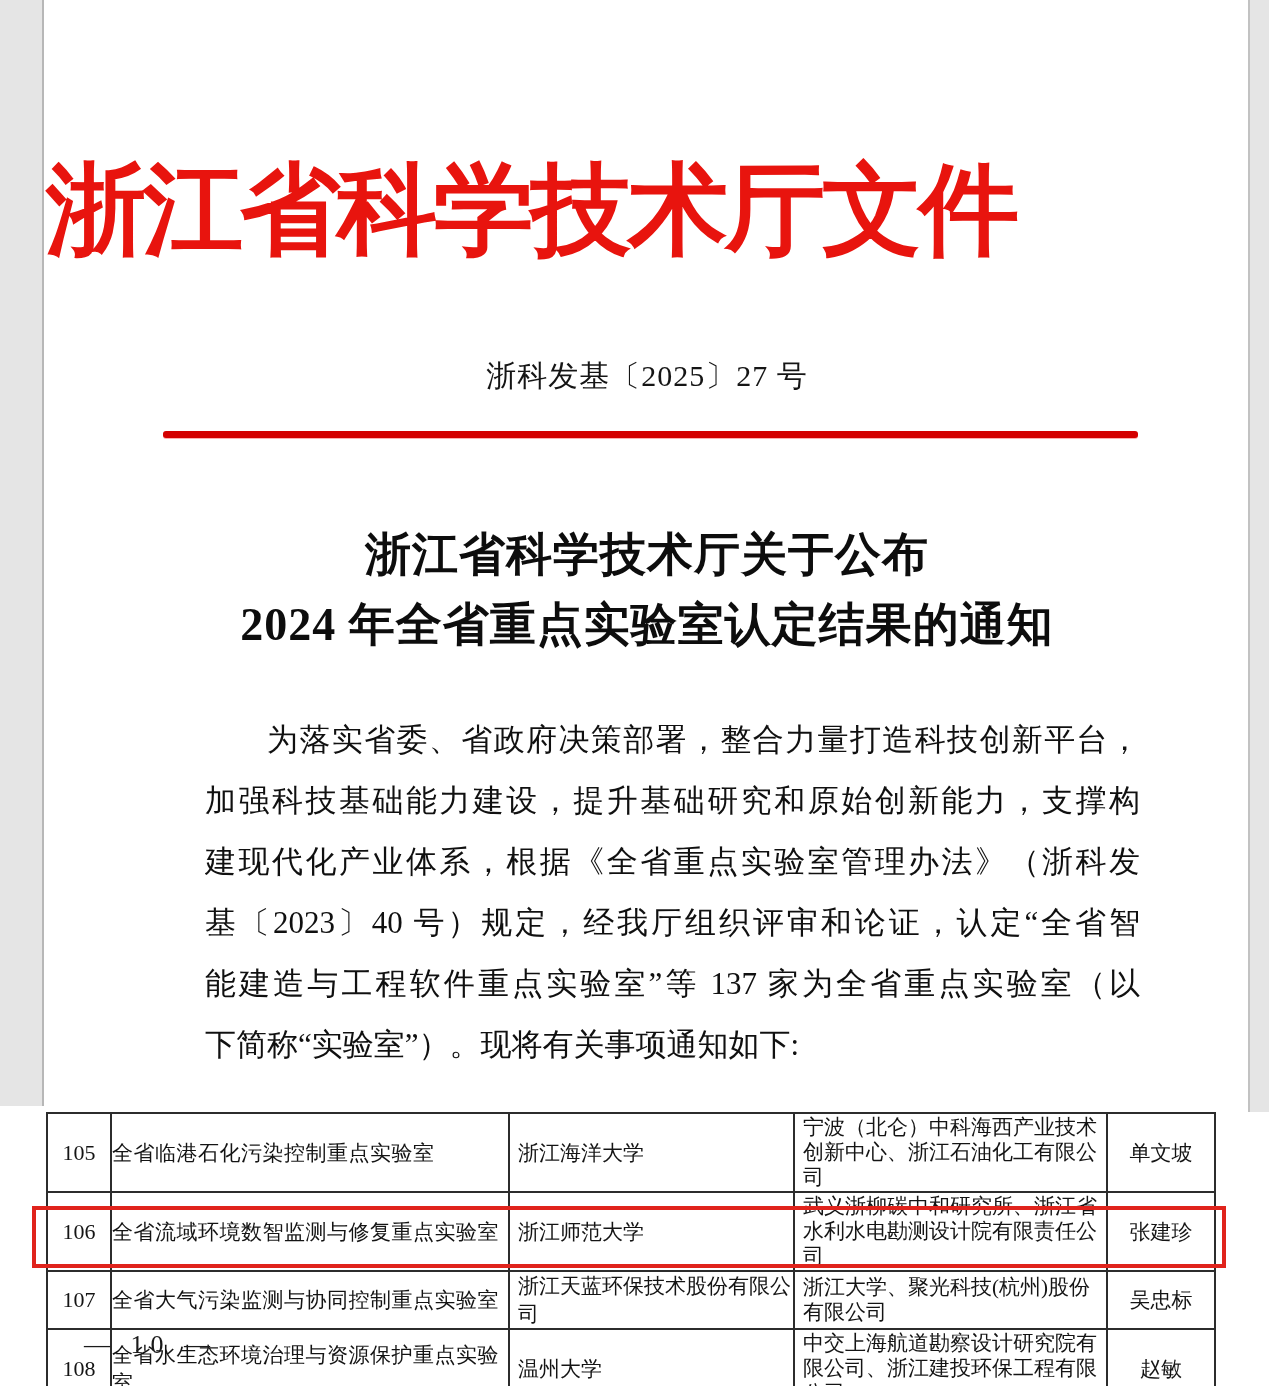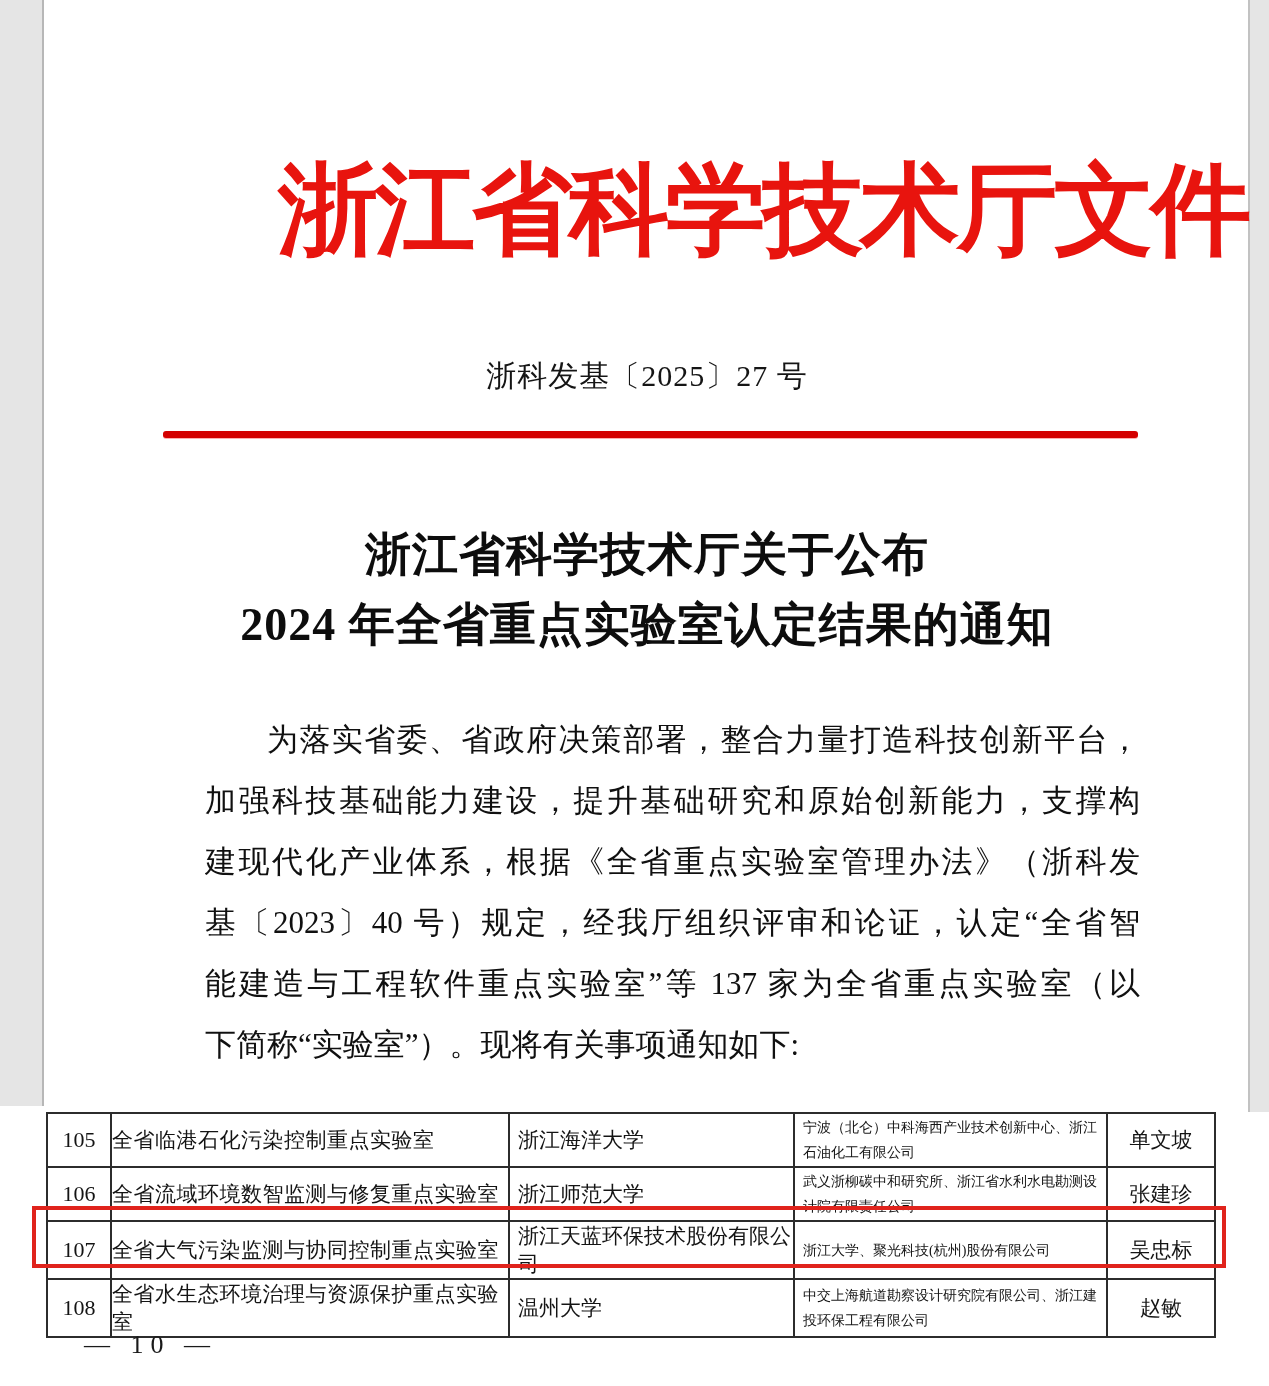--- a/index.html
+++ b/index.html
@@ -21,21 +21,21 @@
     position: absolute; left: 1248px; top: 0; width: 21px; height: 1112px;
     background: #e5e5e5; border-left: 2px solid #c2c2c2;
   }
   .page-sheet {
     position: absolute; left: 46px; top: 0; width: 1202px; height: 1106px;
     background: #ffffff;
   }
 
   .doc-title {
     position: absolute; left: 46px; top: 144px; width: 1202px;
-    text-align: right;
+    text-align: left;
     font-size: 100px; font-weight: 900; letter-spacing: -3px;
     color: #e8140e;
     font-family: "Liberation Serif", "DejaVu Serif", serif;
     white-space: nowrap;
   }
   .doc-number {
     position: absolute; left: 46px; top: 356px; width: 1202px;
     text-align: center;
     font-size: 30px; font-weight: 400; color: #151515;
     letter-spacing: 1px;
@@ -75,21 +75,21 @@
   .results-table td {
     border: 2px solid #2c2c2c;
     vertical-align: middle;
     overflow: hidden;
   }
   .results-table tr.r-tall { height: 52px; }
   .results-table tr.r-short { height: 50px; }
   td.c-num { text-align: center; font-size: 22px; }
   td.c-lab { letter-spacing: .5px; margin-top: 29px; }
   td.c-org { padding-left: 8px; margin-left: 8px; }
-  td.c-partner { padding: 1px 8px; line-height: 25px; font-size: 14px; }
+  td.c-partner { padding: 1px 8px; line-height: 25px; font-size: 21px; }
   td.c-director { text-align: center; }
 
   .highlight-box {
     position: absolute; left: 32px; top: 1206px; width: 1194px; height: 62px;
     border: 4px solid #e0231c;
     pointer-events: none;
   }
 
   .page-number {
     position: absolute; left: 84px; top: 1330px;

